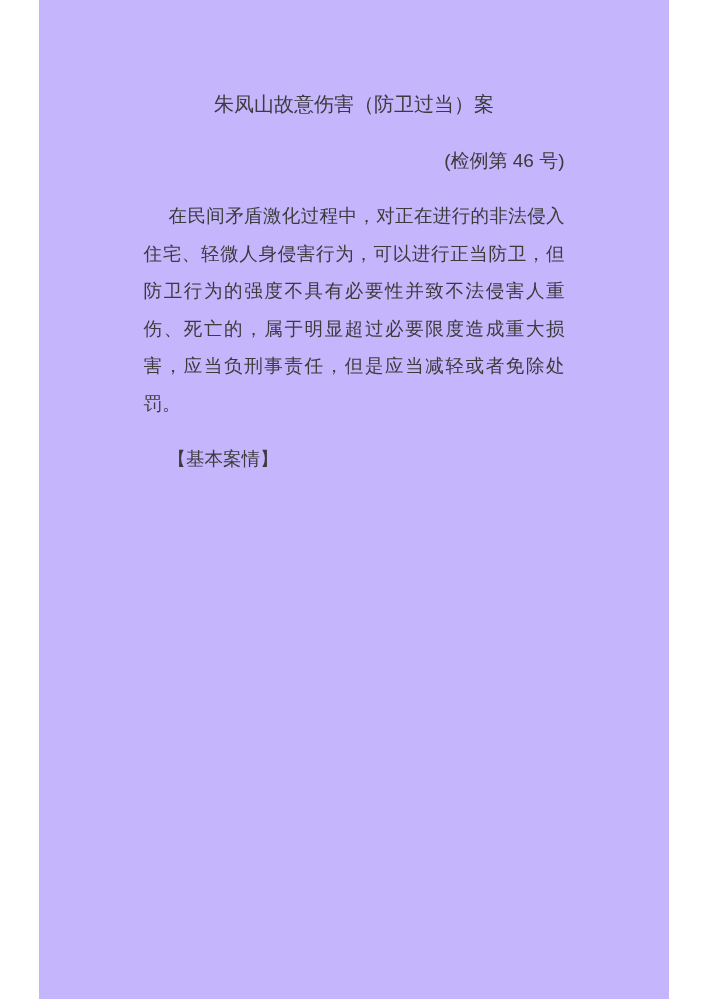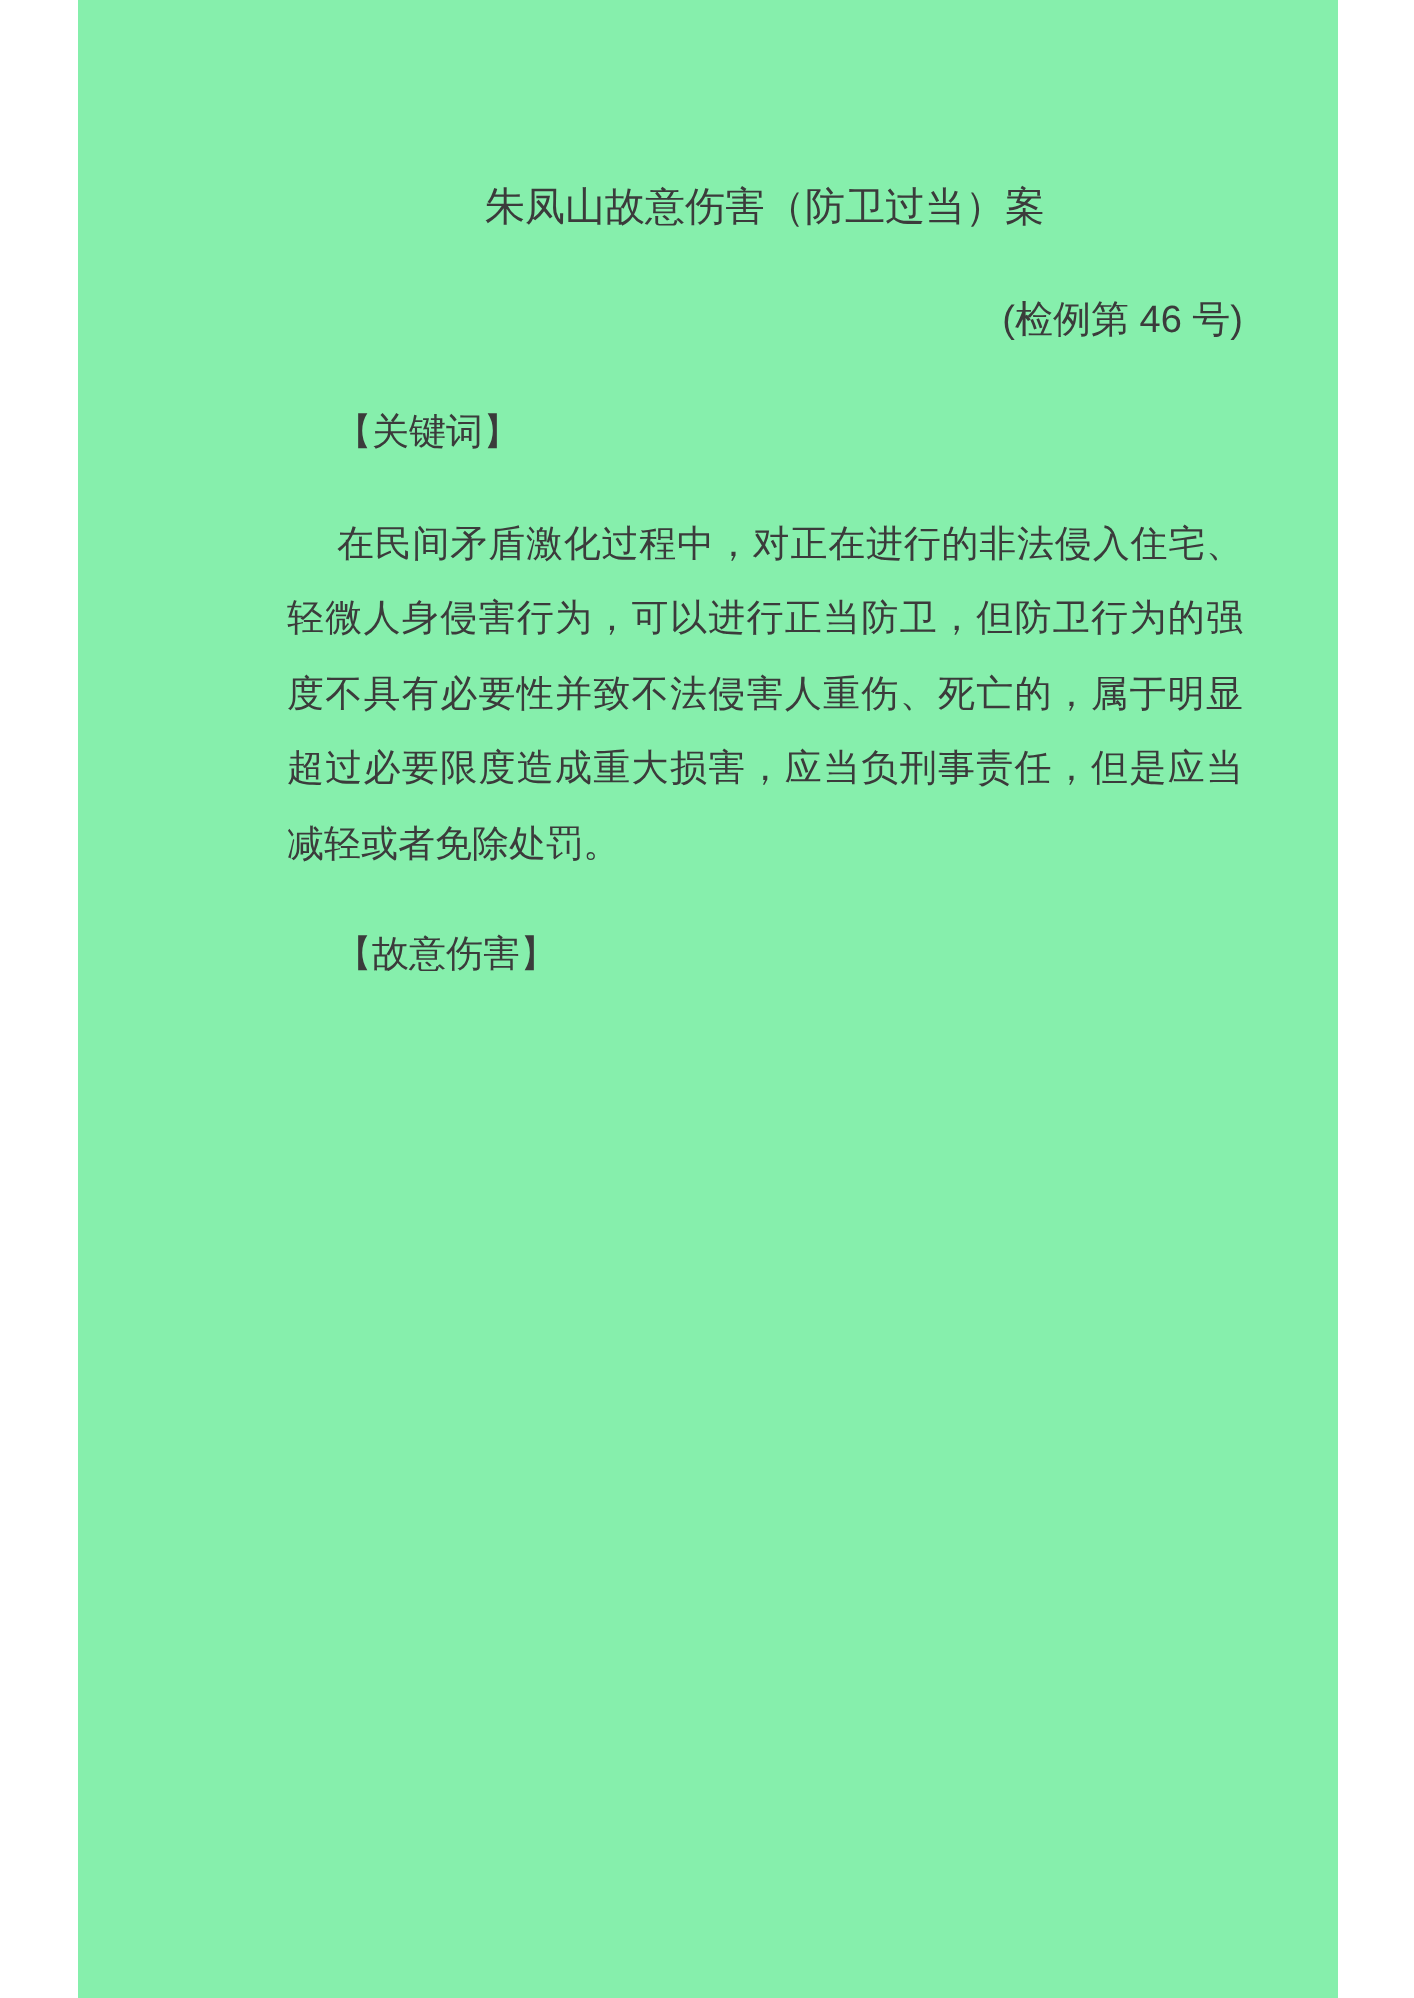--- a/index.html
+++ b/index.html
@@ -5,22 +5,22 @@
   html, body {
     margin: 0;
     padding: 0;
     background: #ffffff;
   }
   .page {
     box-sizing: border-box;
     width: 630px;
     height: 999px;
     margin: 0 auto;
-    background: #86efac;
-    padding: 68px 47px 0 105px;
+    background: #c4b5fd;
+    padding: 68px 104px 0 105px;
     font-family: "Liberation Sans", sans-serif;
     color: #3b3b3b;
     overflow: hidden;
   }
   .page h1, .page h2, .page h3, .page p {
     margin: 18px 0;
     padding: 0;
     font-weight: normal;
   }
   .doc-title {
@@ -54,23 +54,22 @@
 </style>
 </head>
 <body>
 
 <div class="page" style="color: rgb(59, 59, 59);">
 
   <h1 class="doc-title" style="color: rgb(59, 59, 59);">朱凤山故意伤害（防卫过当）案</h1>
 
   <h2 class="doc-subtitle" style="color: rgb(59, 59, 59);">(检例第 46 号)</h2>
 
-  <h3 class="section-heading" style="color: rgb(59, 59, 59);">【关键词】</h3>
 
 
 
   <p class="para" style="color: rgb(59, 59, 59);">在民间矛盾激化过程中，对正在进行的非法侵入住宅、轻微人身侵害行为，可以进行正当防卫，但防卫行为的强度不具有必要性并致不法侵害人重伤、死亡的，属于明显超过必要限度造成重大损害，应当负刑事责任，但是应当减轻或者免除处罚。</p>
 
-  <h3 class="section-heading" style="color: rgb(59, 59, 59);">【故意伤害】</h3>
+  <h3 class="section-heading" style="color: rgb(59, 59, 59);">【基本案情】</h3>
 
 
 
 </div>
 
 </body></html>

